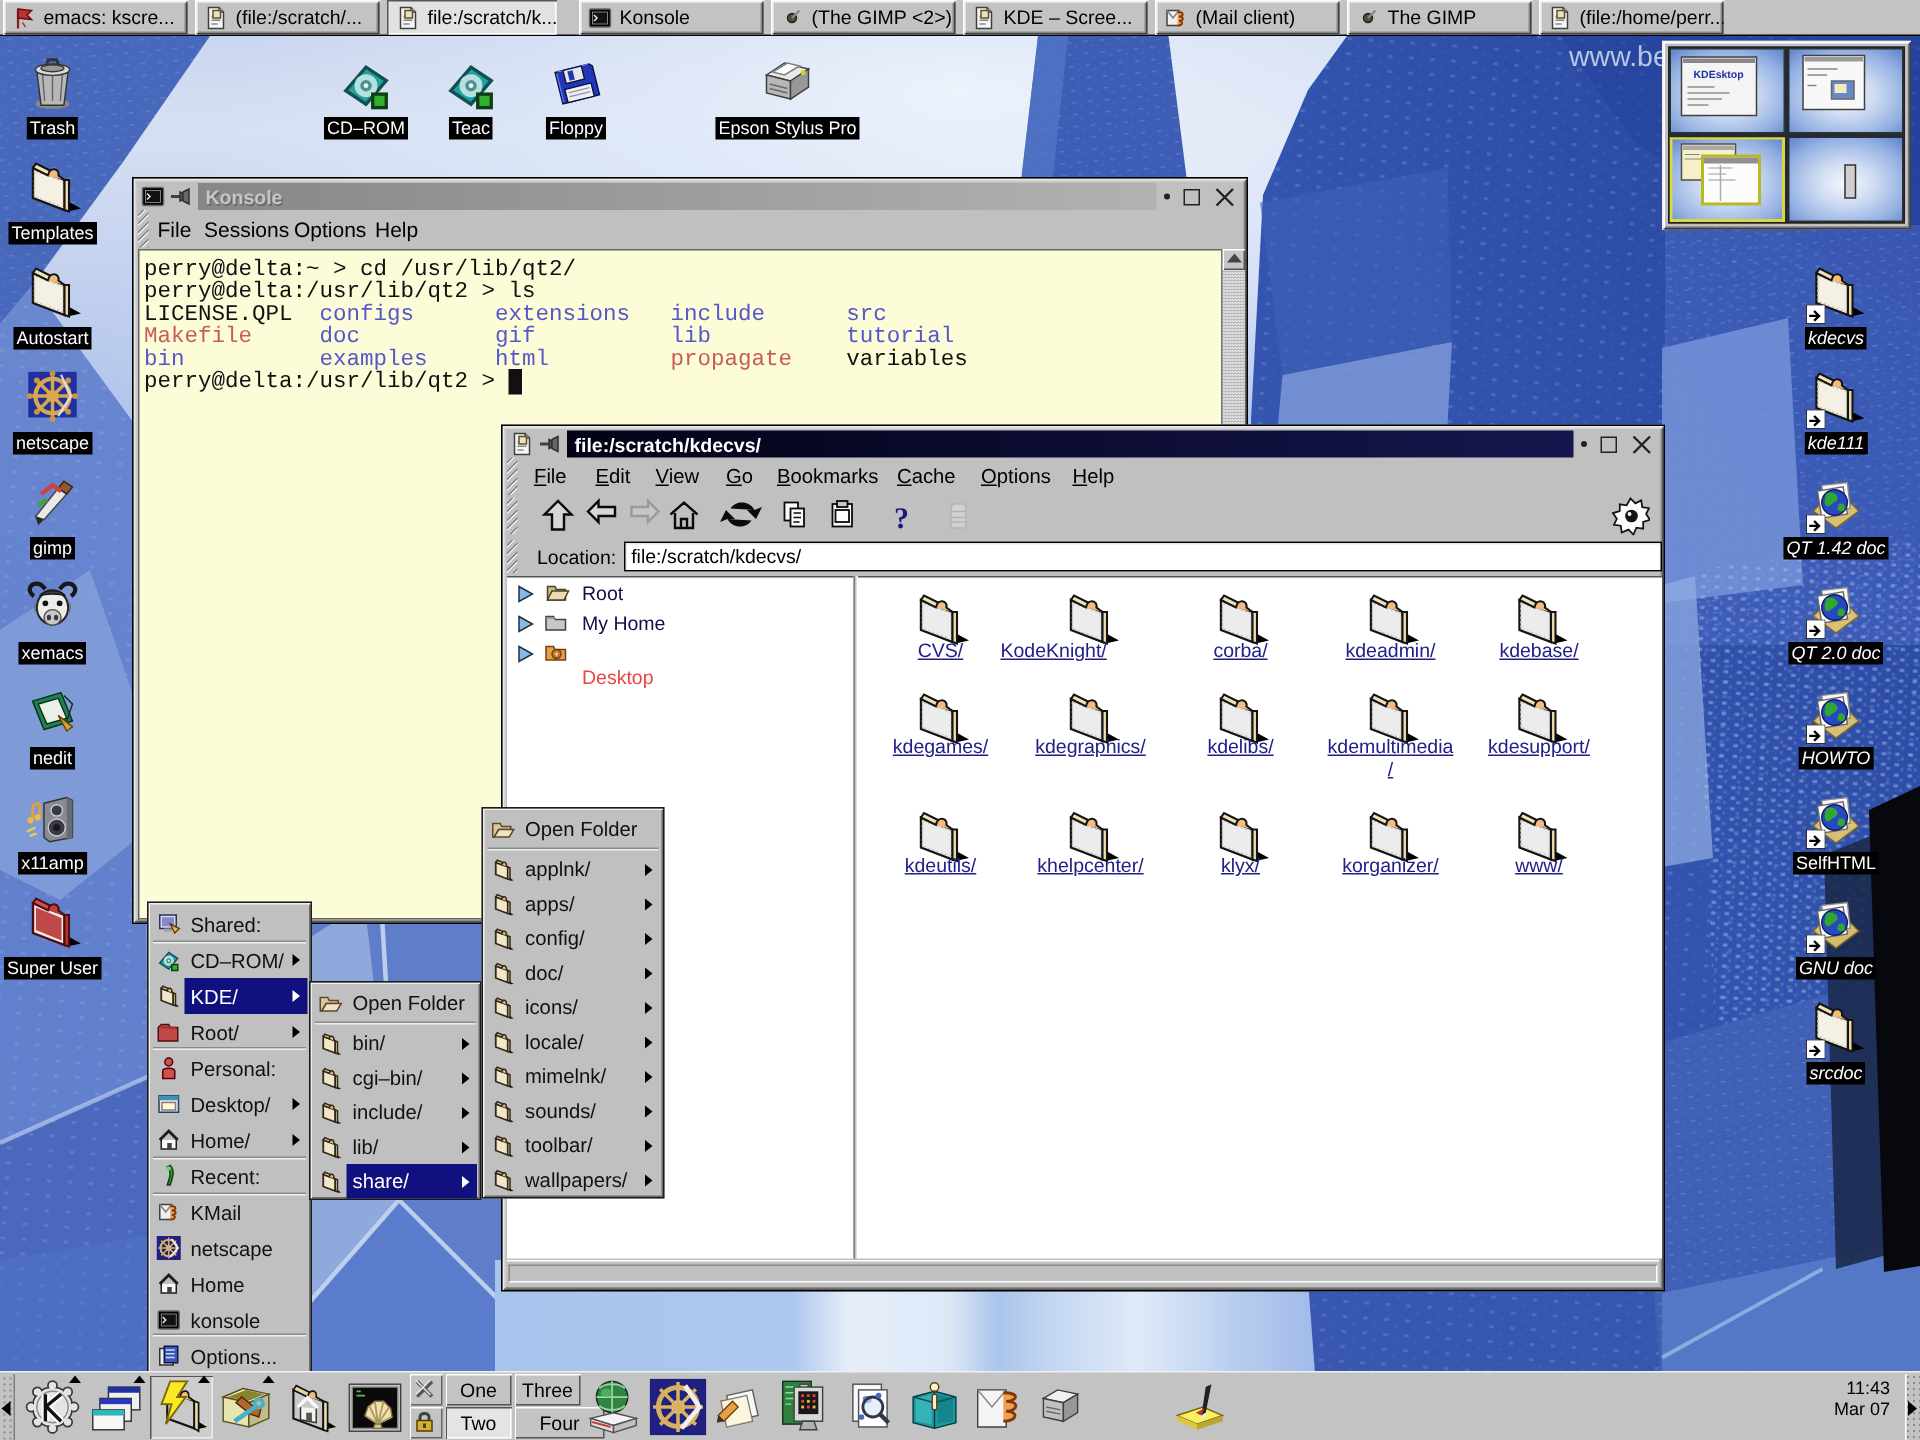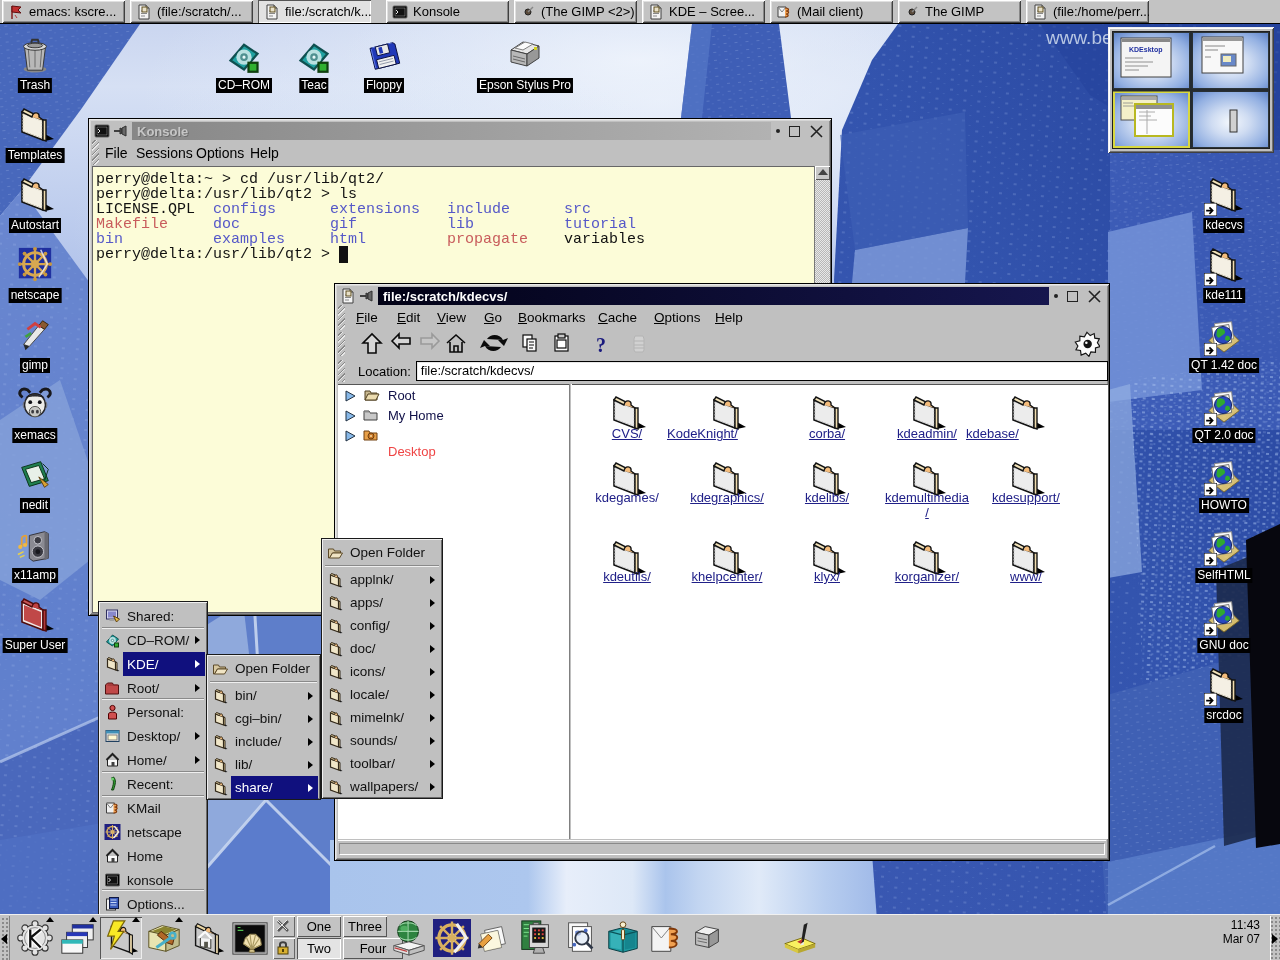--- a/index.html
+++ b/index.html
@@ -15,21 +15,21 @@
  box-shadow:inset 1px 1px 0 #efefef, inset -1px -1px 0 #6a6a6a;z-index:40}
 .mi{position:relative;height:24px;display:flex;align-items:center;font-size:13.5px;color:#111;padding-left:5px}
 .mi .ic{width:17px;height:16px;margin-right:6px;flex:none}
 .mi .hl{position:absolute;left:24px;right:2px;top:0;bottom:0;background:#10107e}
 .mi .lbl{position:relative}
 .mi.sel{color:#fff}
 .arr{position:absolute;right:7px;top:50%;margin-top:-4px;width:0;height:0;border-left:5px solid #000;border-top:4px solid transparent;border-bottom:4px solid transparent}
 .mi.sel .arr{border-left-color:#fff}
 .msep{height:1px;margin:1px 3px;border-top:1px solid #8a8a8a;border-bottom:1px solid #efefef}
 .dlabel{position:absolute;background:#000;color:#fff;font-size:12px;padding:0 2px;white-space:nowrap;transform:translateX(-50%);line-height:15px}
-.it{}
+.it{font-style:italic}
 .dicon{position:absolute;transform:translateX(-50%)}
 </style></head><body>
 <svg class="abs" style="left:0;top:0;z-index:0" width="1280" height="960" viewBox="0 0 1280 960">
 <defs>
 <linearGradient id="sky" x1="0" y1="0" x2="0" y2="1">
  <stop offset="0" stop-color="#c6d2ee"></stop>
         <stop offset="0.09" stop-color="#d6e0f4"></stop>
  <stop offset="0.3" stop-color="#b0c2ea"></stop>
         <stop offset="0.62" stop-color="#7e9cd8"></stop>
         <stop offset="1" stop-color="#94afe0"></stop>
@@ -882,25 +882,25 @@
         <use href="#gfold"></use>
       </svg>
 <div class="abs" style="left:195px;top:41px;width:120px;text-align:center;font-size:13px;color:#202088;line-height:15px"><span style="text-decoration:underline">corba/</span></div>
 <svg class="abs" style="left:335px;top:9px" width="40" height="38">
         <use href="#gfold"></use>
       </svg>
 <div class="abs" style="left:295px;top:41px;width:120px;text-align:center;font-size:13px;color:#202088;line-height:15px"><span style="text-decoration:underline">kdeadmin/</span></div>
 <svg class="abs" style="left:434px;top:9px" width="40" height="38">
         <use href="#gfold"></use>
       </svg>
-<div class="abs" style="left:394px;top:41px;width:120px;font-size:13px;color:#202088;line-height:15px"><span style="text-decoration:underline">kdebase/</span></div>
+<div class="abs" style="left:394px;top:41px;width:120px;text-align:center;font-size:13px;color:#202088;line-height:15px"><span style="text-decoration:underline">kdebase/</span></div>
 <svg class="abs" style="left:35px;top:75px" width="40" height="38">
         <use href="#gfold"></use>
       </svg>
-<div class="abs" style="left:-5px;top:105px;width:120px;text-align:center;font-size:13px;color:#202088;line-height:15px"><span style="">kdegames/</span></div>
+<div class="abs" style="left:-5px;top:105px;width:120px;text-align:center;font-size:13px;color:#202088;line-height:15px"><span style="text-decoration:underline">kdegames/</span></div>
 <svg class="abs" style="left:135px;top:75px" width="40" height="38">
         <use href="#gfold"></use>
       </svg>
 <div class="abs" style="left:95px;top:105px;width:120px;text-align:center;font-size:13px;color:#202088;line-height:15px"><span style="text-decoration:underline">kdegraphics/</span></div>
 <svg class="abs" style="left:235px;top:75px" width="40" height="38">
         <use href="#gfold"></use>
       </svg>
 <div class="abs" style="left:195px;top:105px;width:120px;text-align:center;font-size:13px;color:#202088;line-height:15px"><span style="text-decoration:underline">kdelibs/</span></div>
 <svg class="abs" style="left:335px;top:75px" width="40" height="38">
         <use href="#gfold"></use>

